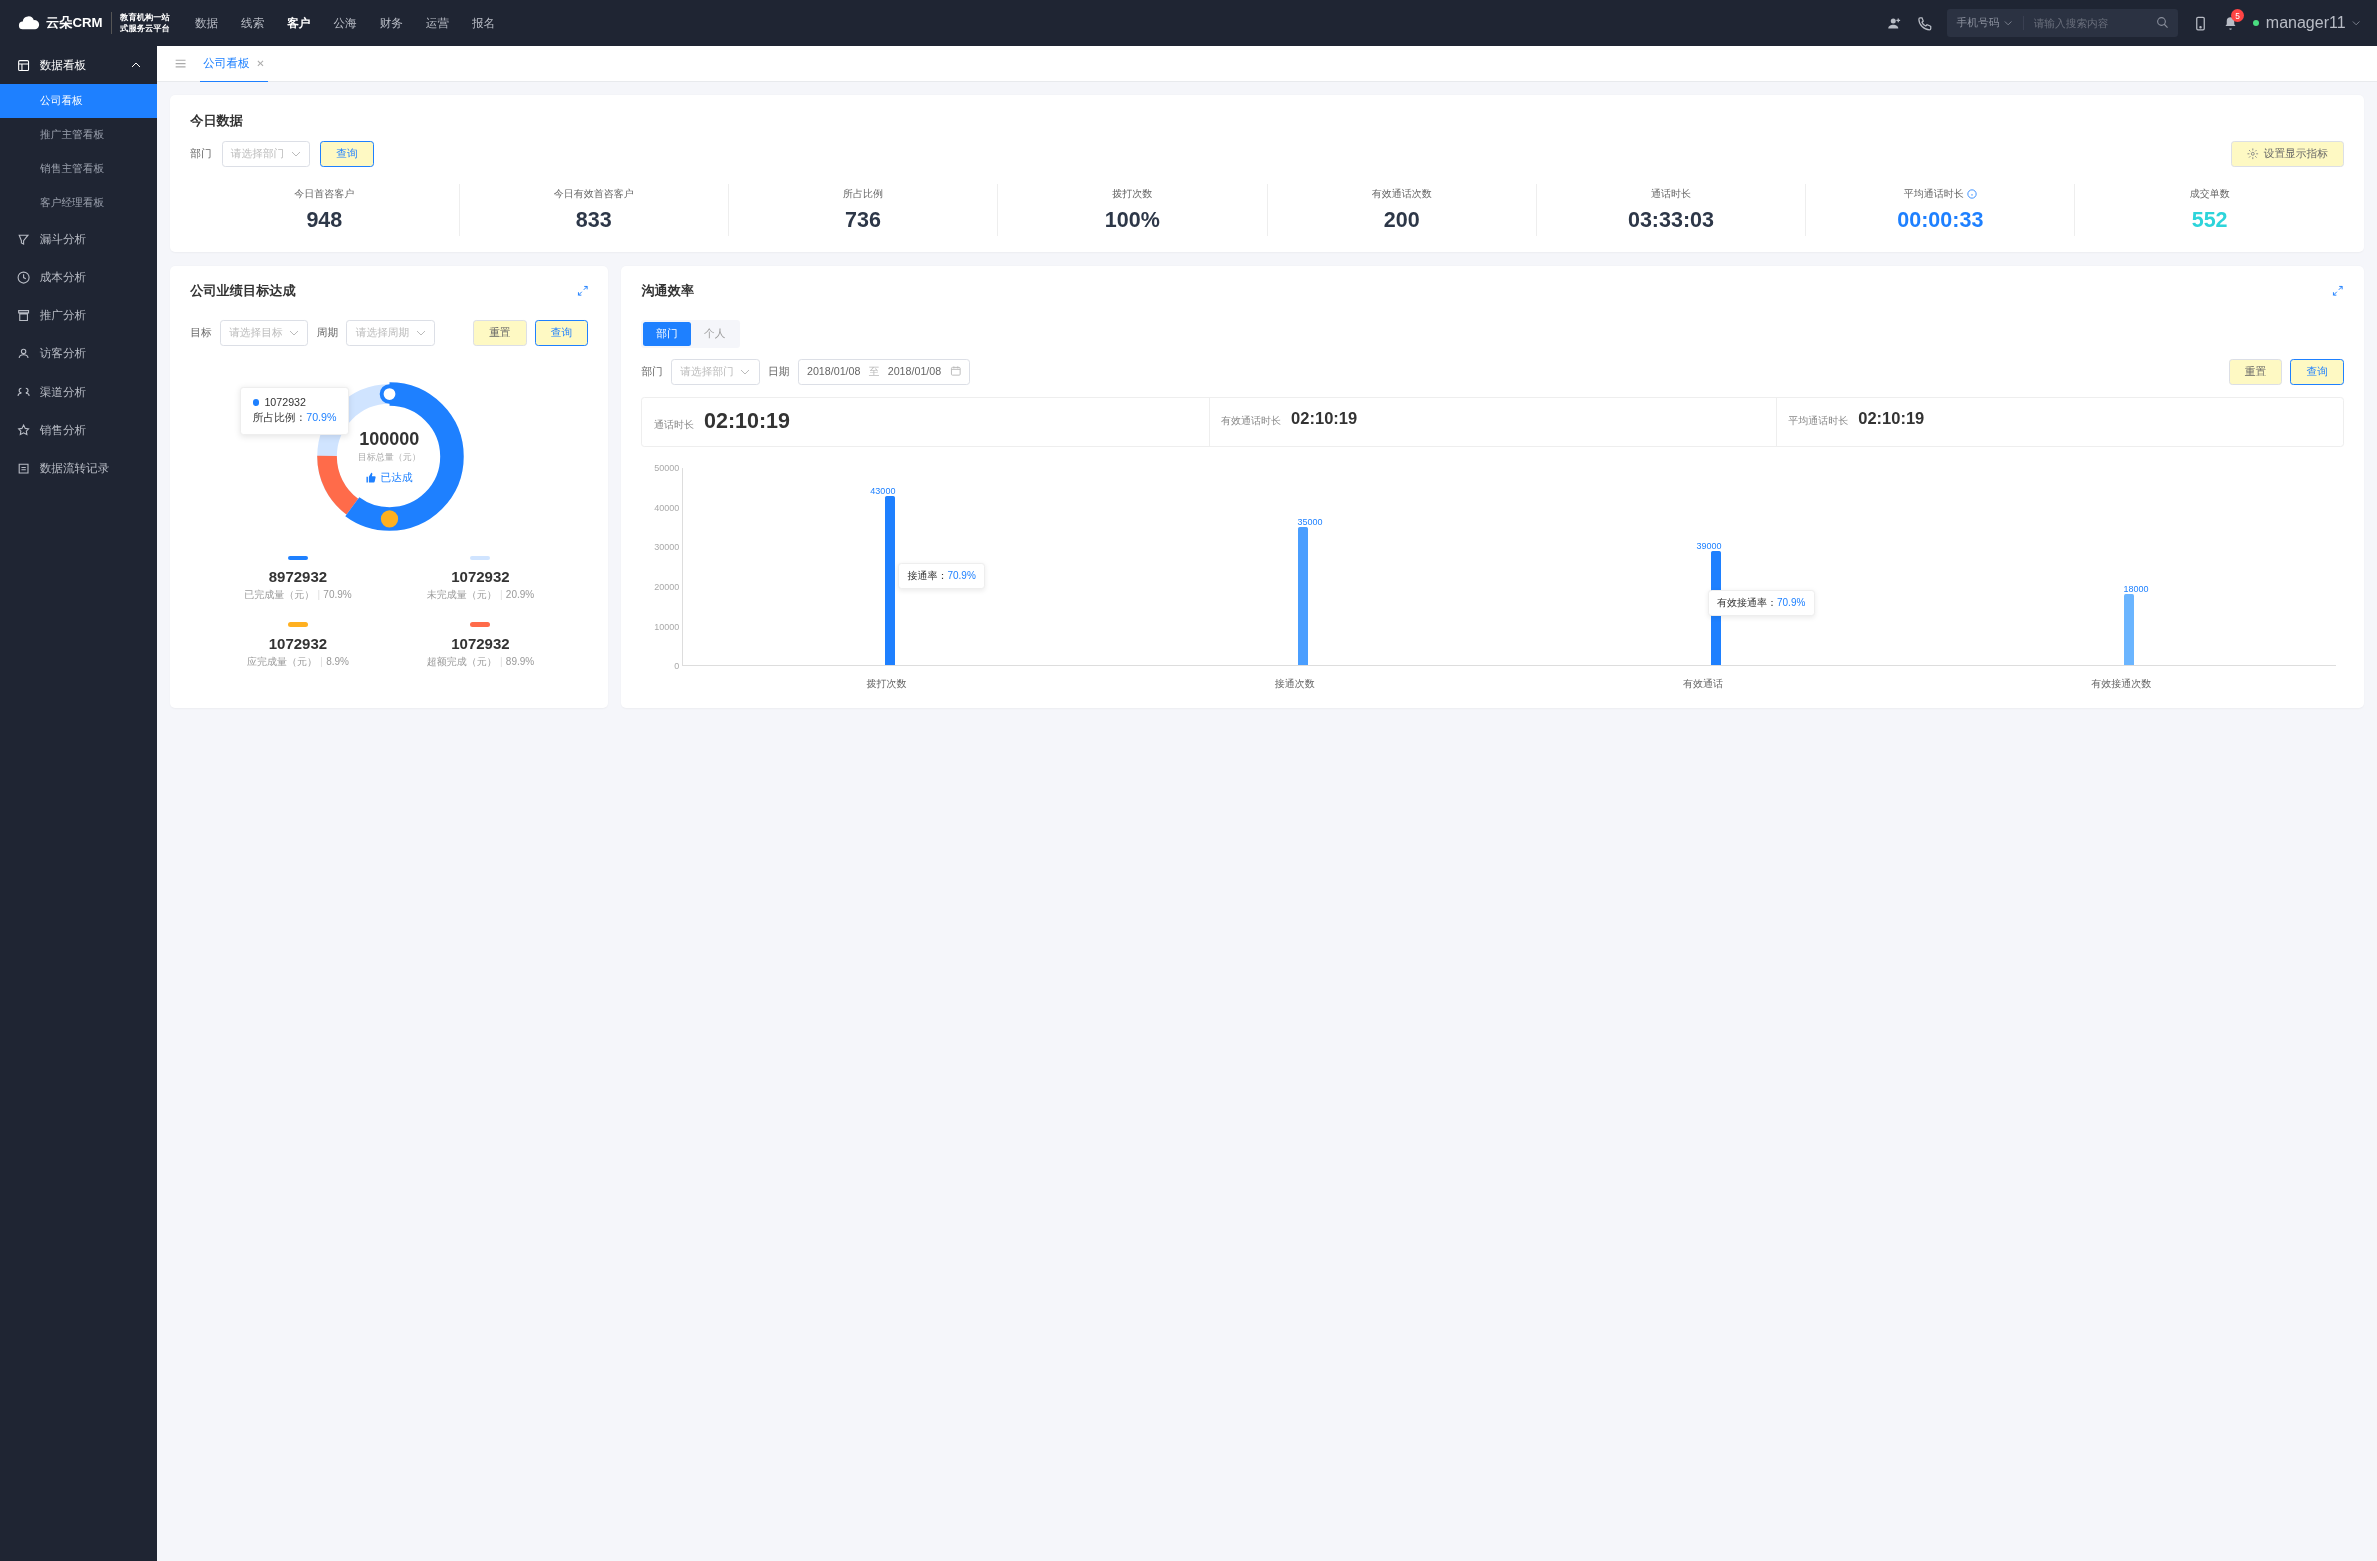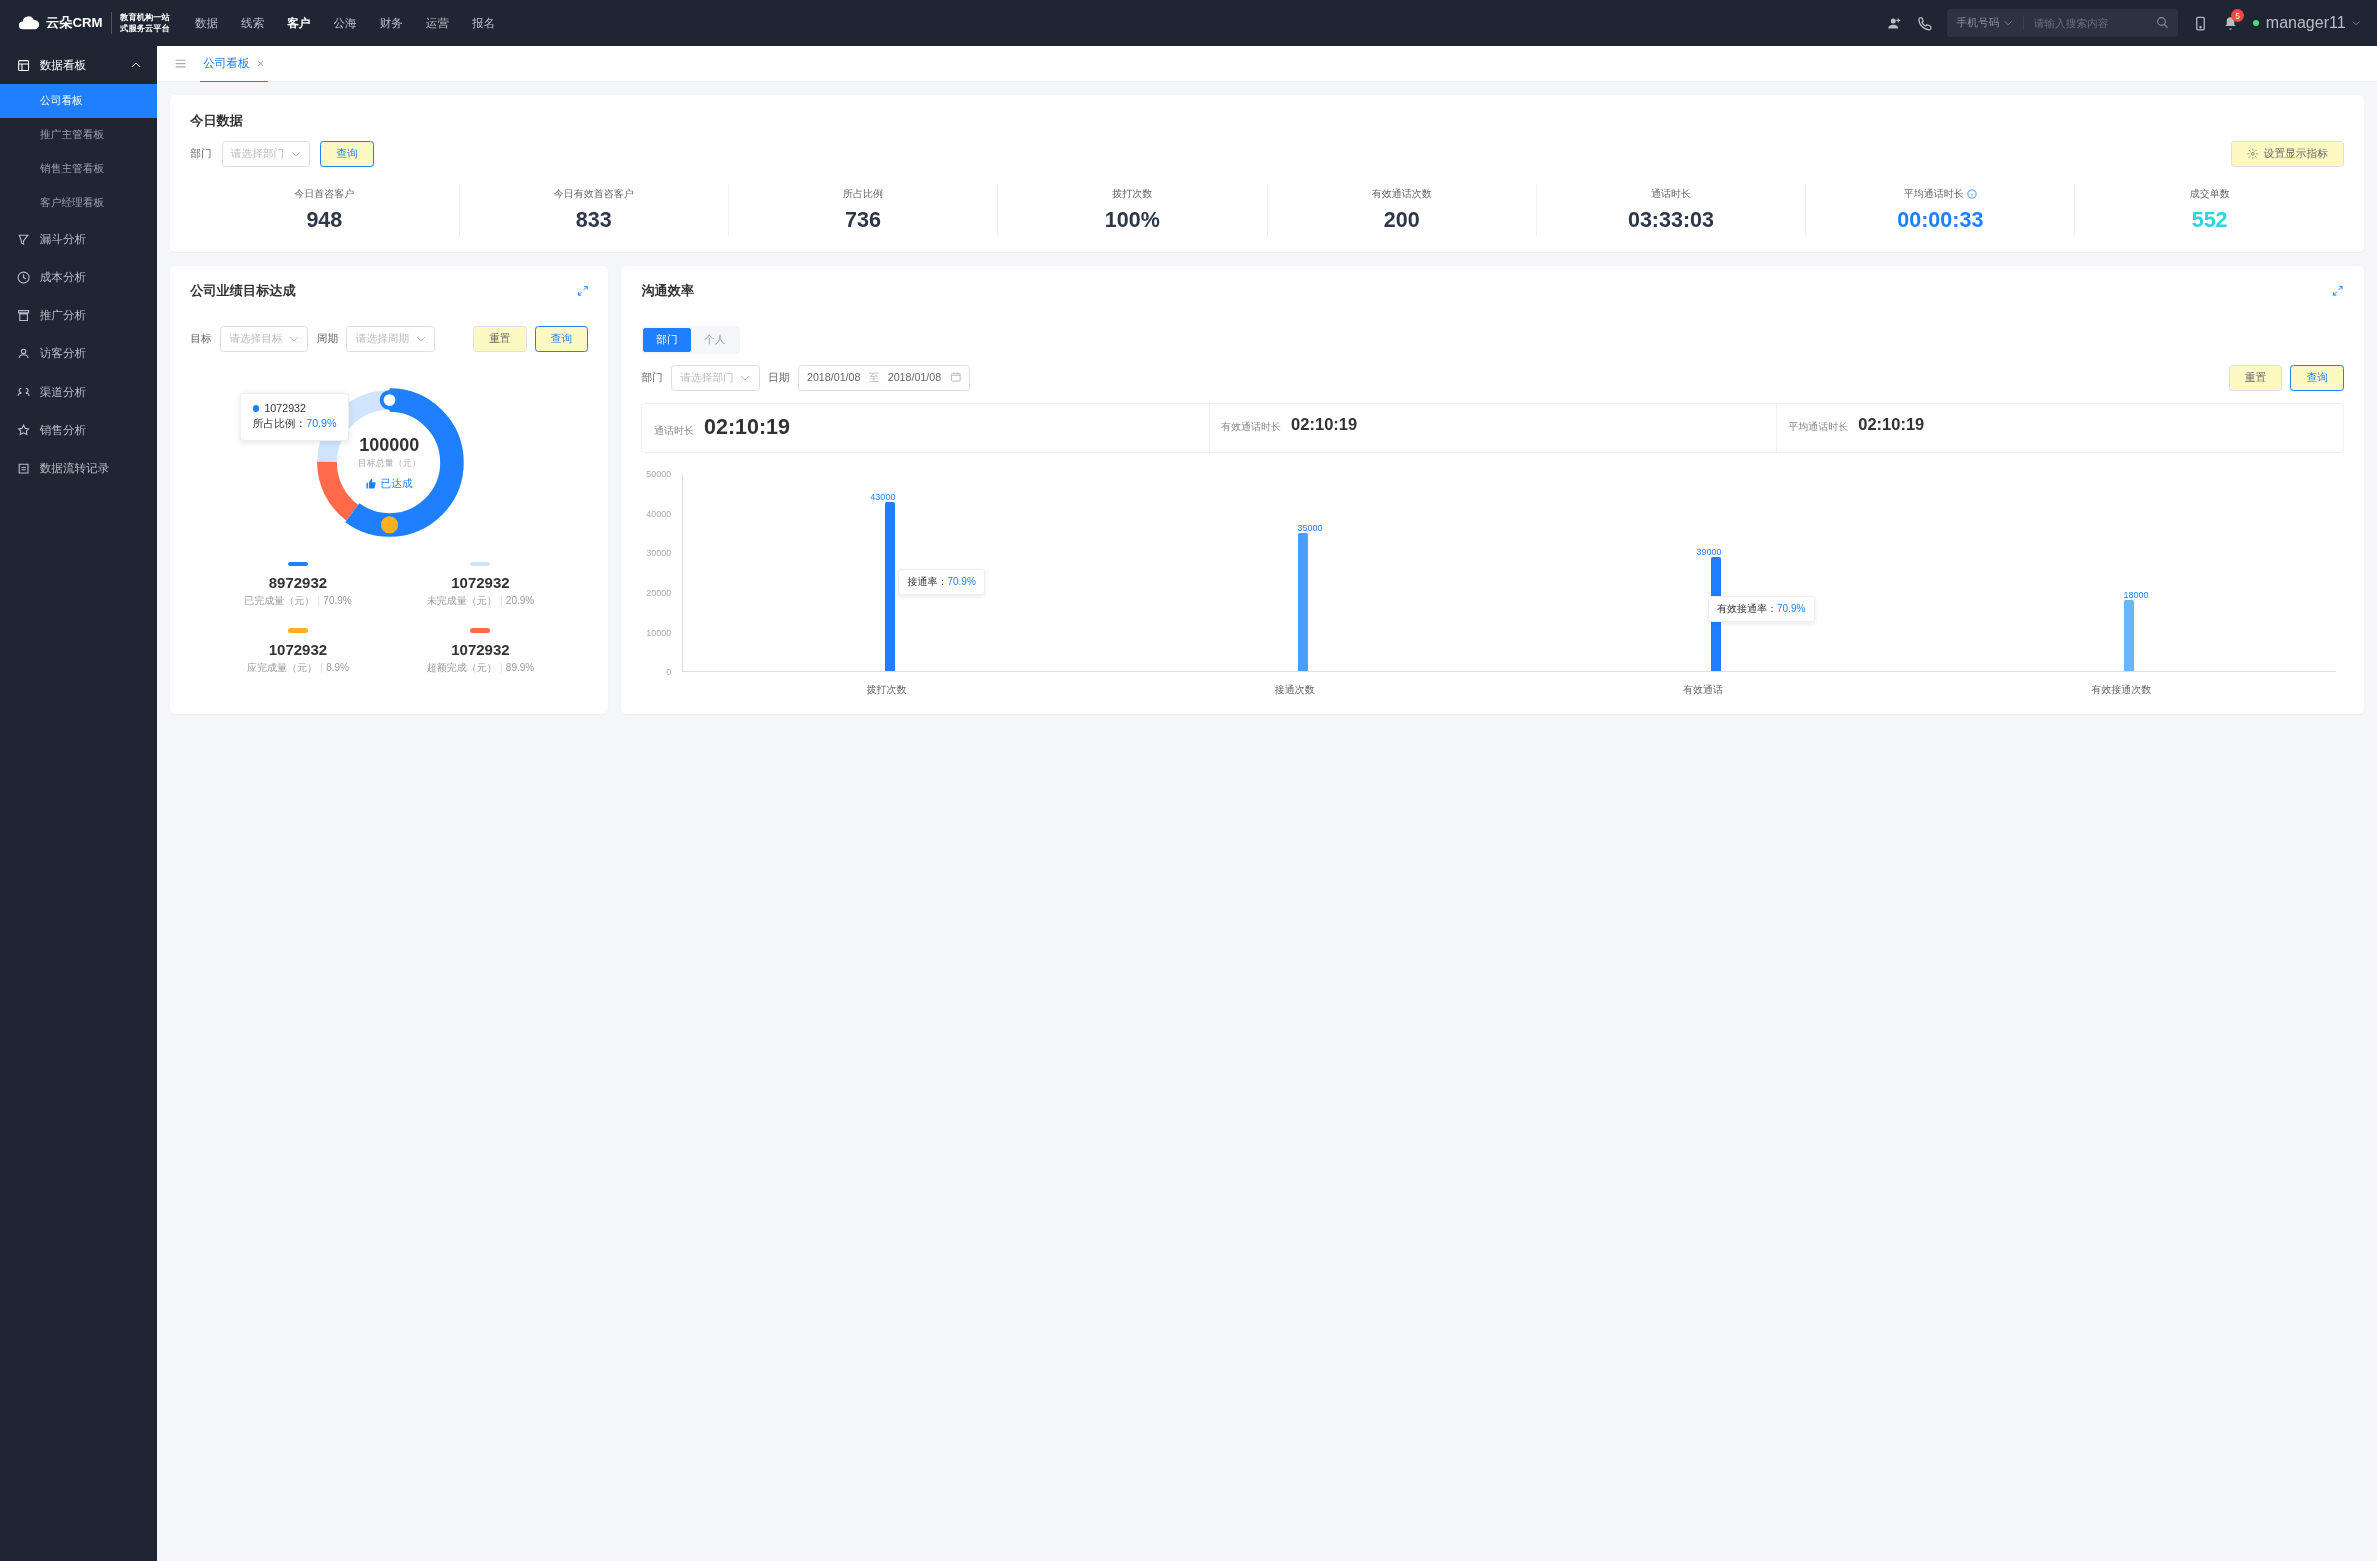--- a/index.html
+++ b/index.html
@@ -31,21 +31,21 @@
 .side-icon{width:13.2px;height:13.2px;flex-shrink:0}
 .chev{margin-left:auto;width:10px;height:10px}
 .main{flex:1;overflow-y:auto;padding:0 0 16.5px}
 .tabs{height:36px;background:#fff;border-bottom:0.8px solid #e8eaed;display:flex;align-items:center;padding:0 16.5px;gap:13.2px}
 .tab-collapse{color:#aaa;cursor:pointer}
 .tab{display:flex;align-items:center;gap:6.6px;padding:0 3.3px;height:36px;border-bottom:1.7px solid transparent;cursor:pointer}
 .tab.active{color:#1e80ff;border-bottom-color:#1e80ff}
 .tab-close{font-size:10px;color:#aaa}
 .content{padding:13.2px}
 .card{background:#fff;border-radius:5px;padding:16.5px 20px;margin-bottom:13.2px;box-shadow:0 0.8px 1.7px rgba(0,0,0,0.04)}
-.card-header{display:flex;align-items:center;justify-content:space-between;margin-bottom:26px}
+.card-header{display:flex;align-items:center;justify-content:space-between;margin-bottom:20px}
 .card-title{font-size:13.2px;font-weight:600;color:#333}
 .filter-row{display:flex;align-items:center;gap:10px;margin-bottom:16.5px}
 .filter-label{color:#666;font-size:10.7px}
 .select{border:0.8px solid #dcdfe6;border-radius:3.3px;padding:5px 8.3px;display:flex;align-items:center;gap:6.6px;color:#bbb;font-size:10.7px;cursor:pointer;background:#fff;min-width:83px}
 .select .chev{color:#bbb}
 .btn{border:0.8px solid #1e80ff;background:#fef9c3;color:#1e80ff;padding:5px 15px;border-radius:3.3px;cursor:pointer;font-size:10.7px}
 .btn-gray{border-color:#dcdfe6;color:#666}
 .btn-settings{display:flex;align-items:center;gap:5px;color:#666;border-color:#dcdfe6}
 .metrics{display:flex}
 .metric{flex:1;text-align:center;border-right:0.8px solid #eee;padding:3.3px 0}
@@ -79,21 +79,21 @@
 .date-input{border:0.8px solid #dcdfe6;border-radius:3.3px;padding:5px 8.3px;display:flex;gap:8.3px;font-size:10.7px;color:#666;cursor:pointer}
 .date-sep{color:#bbb}
 .stat-bar{display:flex;border:0.8px solid #eee;border-radius:3.3px;margin-bottom:13.2px}
 .stat-cell{flex:1;padding:11.6px;border-right:0.8px solid #eee;display:flex;align-items:baseline;gap:10px}
 .stat-cell:last-child{border-right:none}
 .stat-lbl{font-size:10px;color:#888}
 .stat-v{font-size:16.5px;font-weight:600;color:#333}
 .stat-v.big{font-size:21.5px}
 .barchart{position:relative;height:231px;padding:8.3px 8.3px 25px 41px}
 .y-axis{position:absolute;left:0;top:8.3px;bottom:25px;width:41px}
-.y-tick{position:absolute;right:11px;font-size:9px;color:#aaa;transform:translateY(50%)}
+.y-tick{position:absolute;right:3px;font-size:9px;color:#aaa;transform:translateY(50%)}
 .plot{position:relative;height:100%;border-left:0.8px solid #ddd;border-bottom:0.8px solid #ddd}
 .bars{position:absolute;inset:0;display:flex;justify-content:space-around;align-items:flex-end}
 .bar-col{width:41px;position:relative;display:flex;justify-content:center;align-items:flex-end;height:100%}
 .bar{width:10px;border-radius:1.7px 1.7px 0 0}
 .bar-lbl{position:absolute;font-size:9px;color:#1e80ff;white-space:nowrap}
 .x-labels{position:absolute;left:41px;right:8.3px;bottom:0;display:flex;justify-content:space-around;font-size:10px;color:#666}
 .anno{position:absolute;background:#fff;border:0.8px solid #eee;box-shadow:0 1.7px 5px rgba(0,0,0,0.08);padding:5px 8.3px;border-radius:3.3px;font-size:10px}
 .anno .pct{color:#1e80ff}
 .expand-icon{width:11.6px;height:11.6px;color:#1e80ff;cursor:pointer}
 .info-icon{width:10px;height:10px;color:#1e80ff}

